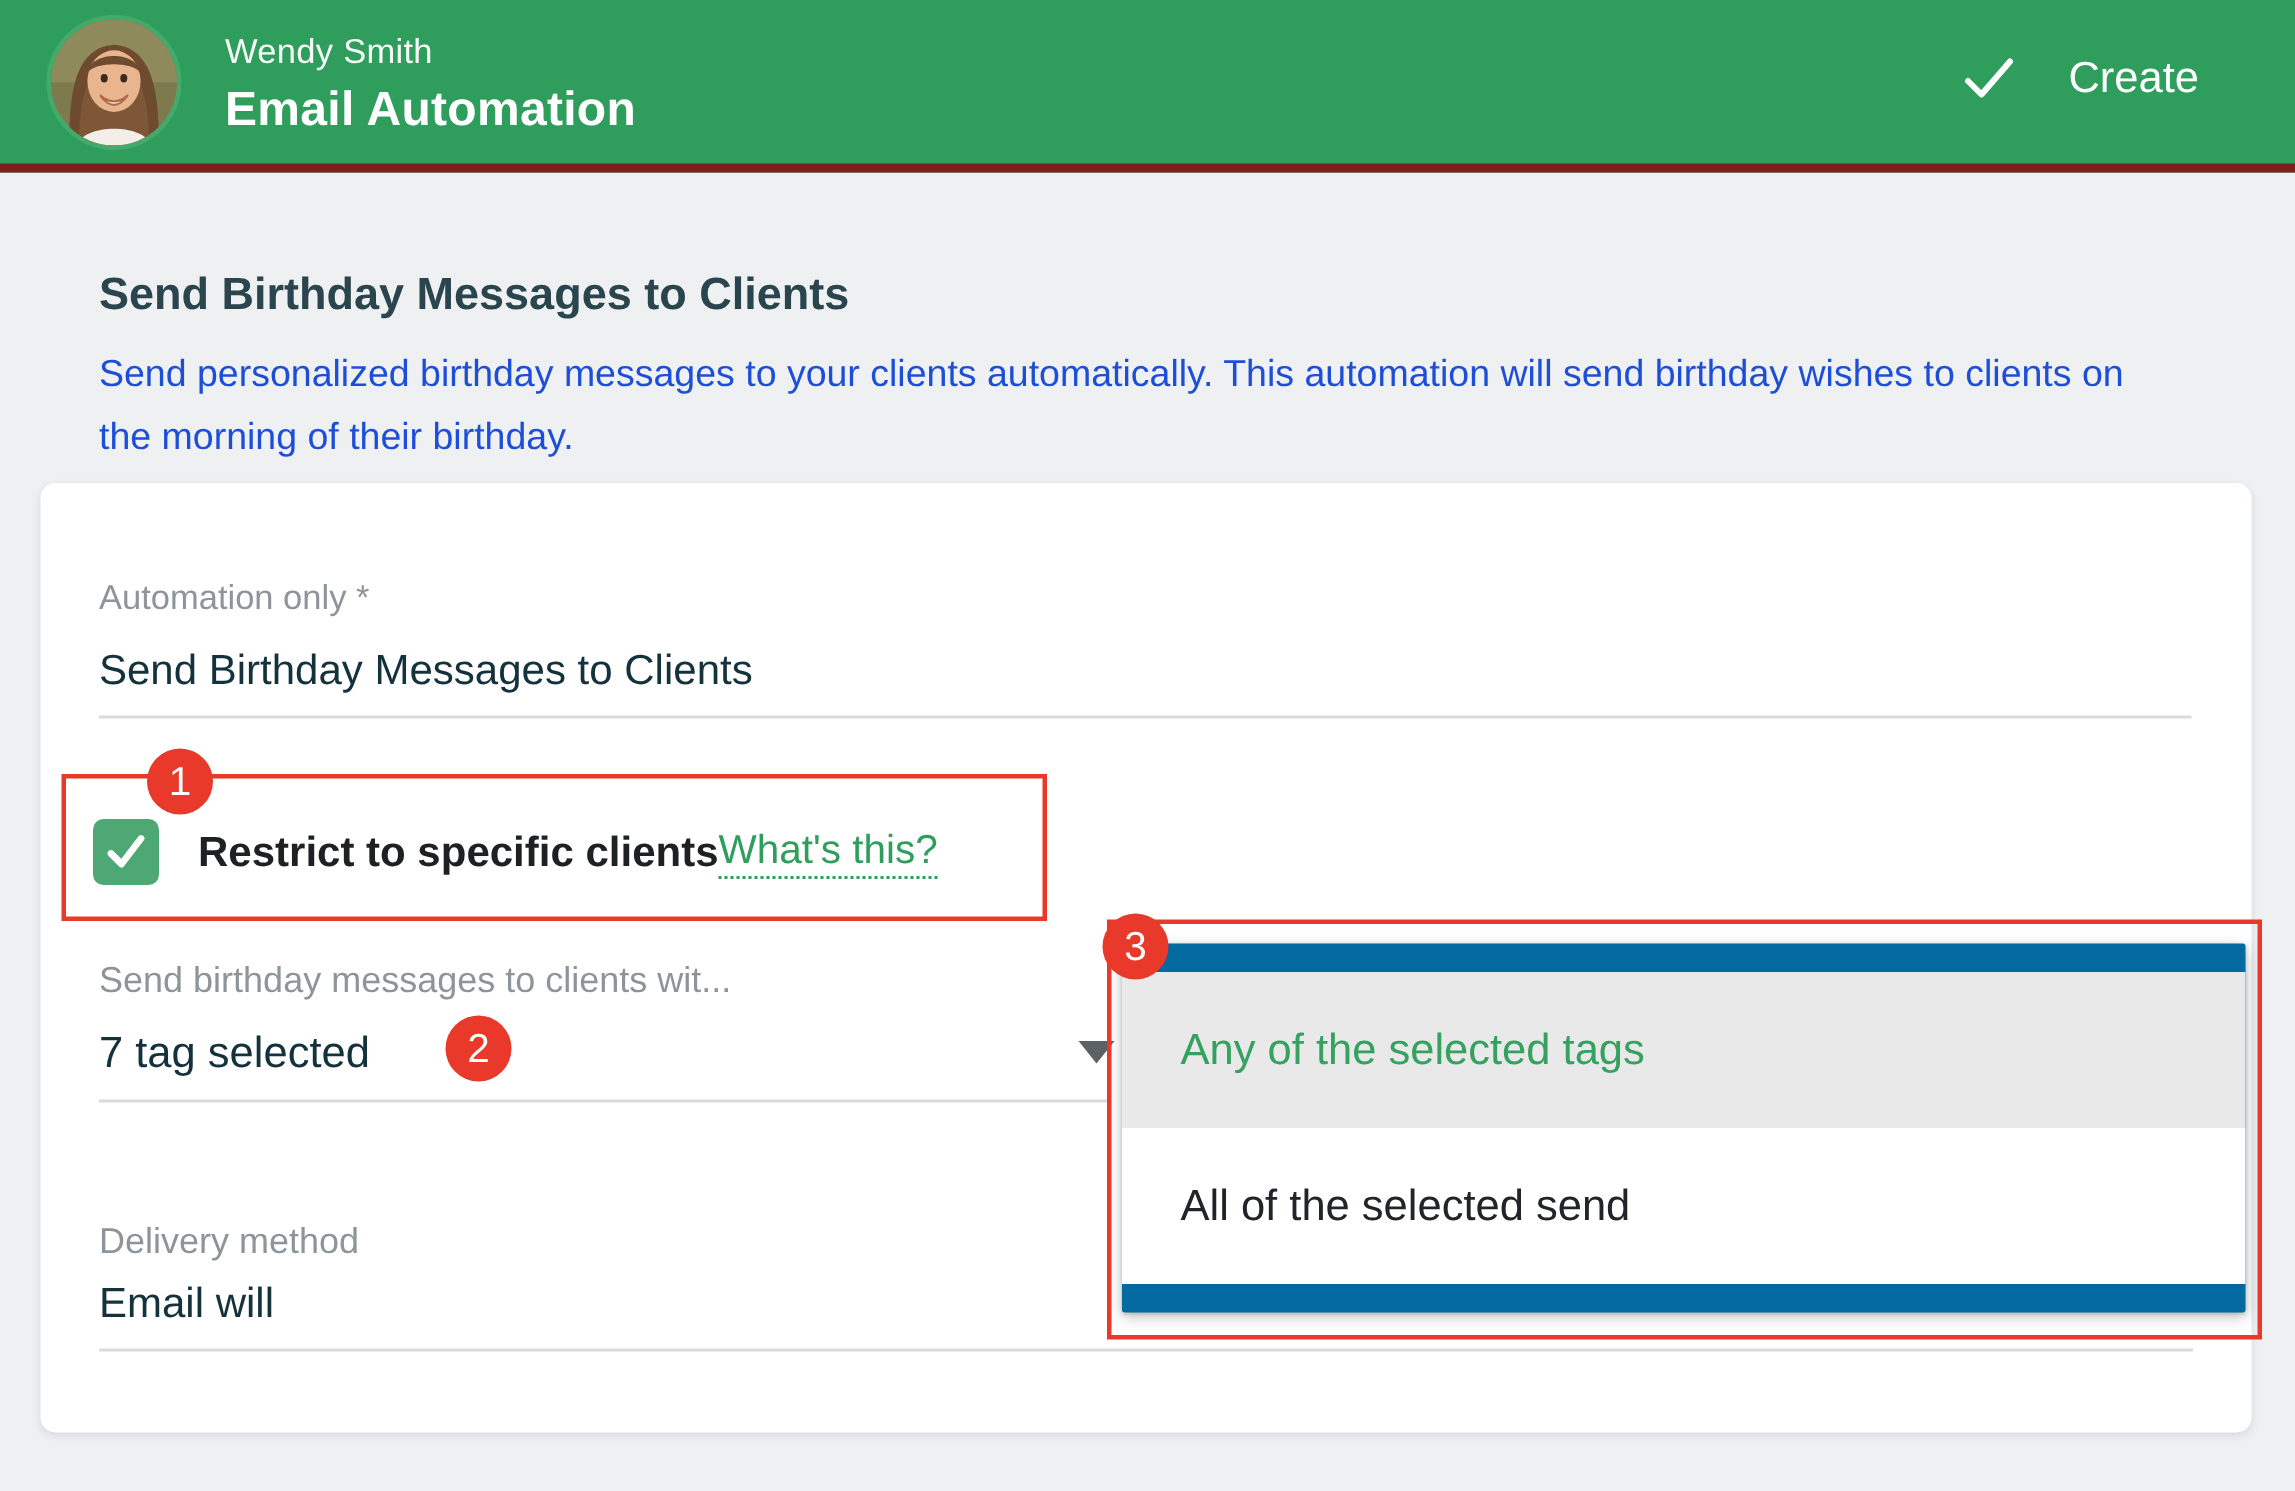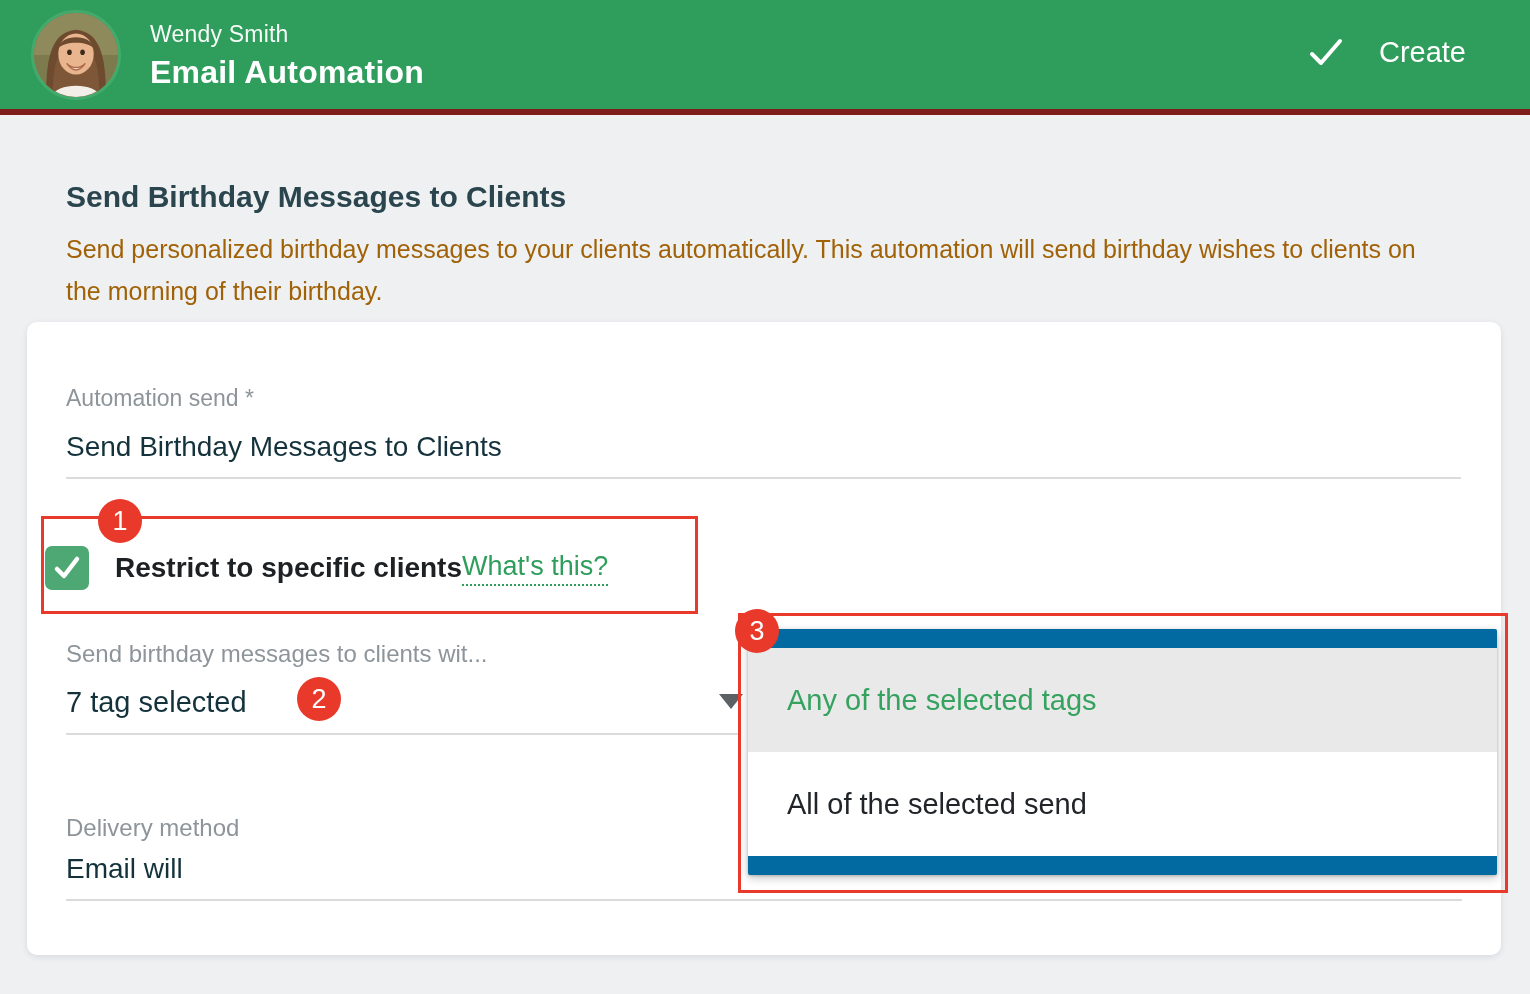--- a/index.html
+++ b/index.html
@@ -37,40 +37,40 @@
   }
   .create-btn svg { display: block; }
 
   
   .page-heading {
     position: absolute; left: 66px; top: 180px;
     font-size: 30px; font-weight: 700; color: #2a454e;
   }
   .page-desc {
     position: absolute; left: 66px; top: 228px; width: 1390px;
-    font-size: 25px; color: #a16207; line-height: 42px; font-weight: 400;
+    font-size: 25px; color: #1d4ed8; line-height: 42px; font-weight: 400;
   }
 
   
   .card {
     position: absolute; left: 27px; top: 322px; width: 1474px; height: 633px;
     background: #fff; border-radius: 10px;
     box-shadow: 0 2px 6px rgba(30,40,50,0.10);
   }
   .field-label { position: absolute; left: 39px; font-size: 23px; color: #8d959a; font-weight: 400; }
   .field-value { position: absolute; left: 39px; font-size: 28px; color: #14323c; font-weight: 400; }
   .field-line { position: absolute; left: 39px; height: 2px; background: #d9dbdd; }
 
   .lbl-automation { top: 63px; }
   .val-automation { top: 109px; }
   .line-automation { top: 155px; width: 1395px; }
 
   
   .restrict-row {
-    position: absolute; left: 18px; top: 223px; height: 46px;
+    position: absolute; left: 35px; top: 223px; height: 46px;
     display: flex; align-items: center;
   }
   .checkbox {
     width: 44px; height: 44px; border-radius: 7px;
     background: #4ea873; display: flex; align-items: center; justify-content: center;
     margin-right: 26px; cursor: pointer; flex: 0 0 auto;
   }
   .restrict-label { font-size: 28px; font-weight: 600; color: #1d2124; }
   .whats-this {
     font-size: 27px; font-weight: 400; color: #2f9e5c; text-decoration: none;
@@ -149,21 +149,21 @@
       </svg>
       <span>Create</span>
     </button>
   </div>
 
   <div class="page-heading">Send Birthday Messages to Clients</div>
   <div class="page-desc">Send personalized birthday messages to your clients automatically. This automation will send birthday wishes to clients on the morning of their birthday.</div>
 
   <div class="card">
 
-    <div class="field-label lbl-automation">Automation send *</div>
+    <div class="field-label lbl-automation">Automation only *</div>
     <div class="field-value val-automation">Send Birthday Messages to Clients</div>
     <div class="field-line line-automation"></div>
 
     <div class="restrict-row">
       <div class="checkbox">
         <svg width="30" height="30" viewBox="0 0 30 30">
           <polyline points="5,16 12,23 25,6" fill="none" stroke="#ffffff" stroke-width="4.5" stroke-linecap="round" stroke-linejoin="round"></polyline>
         </svg>
       </div>
       <span class="restrict-label">Restrict to specific clients</span>

